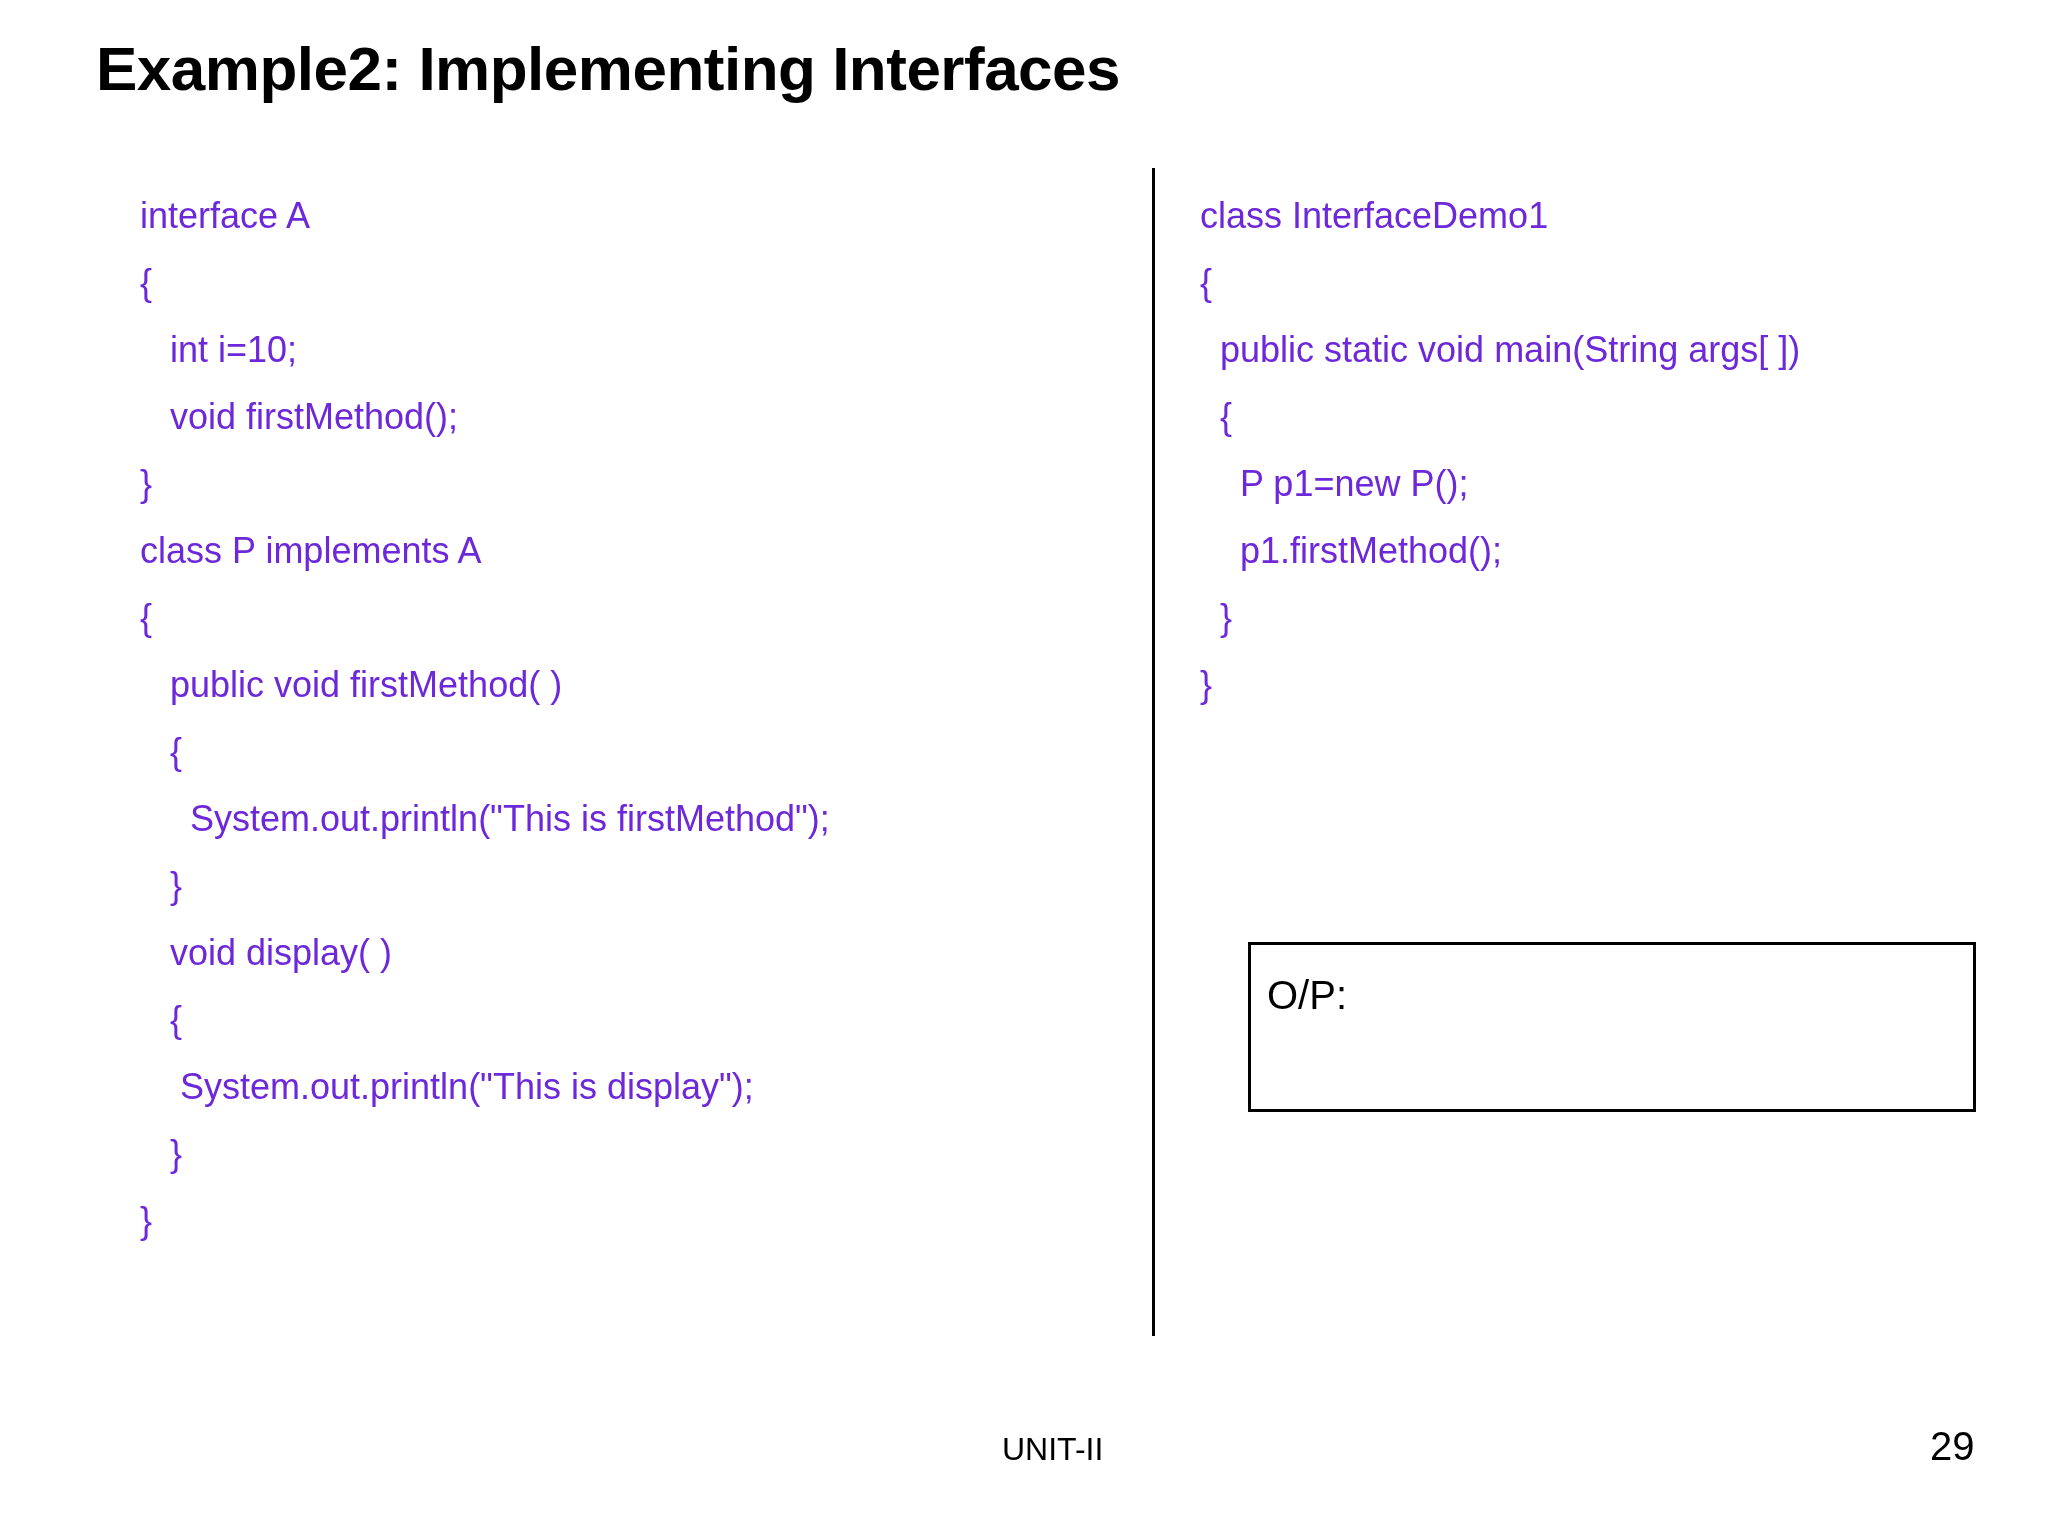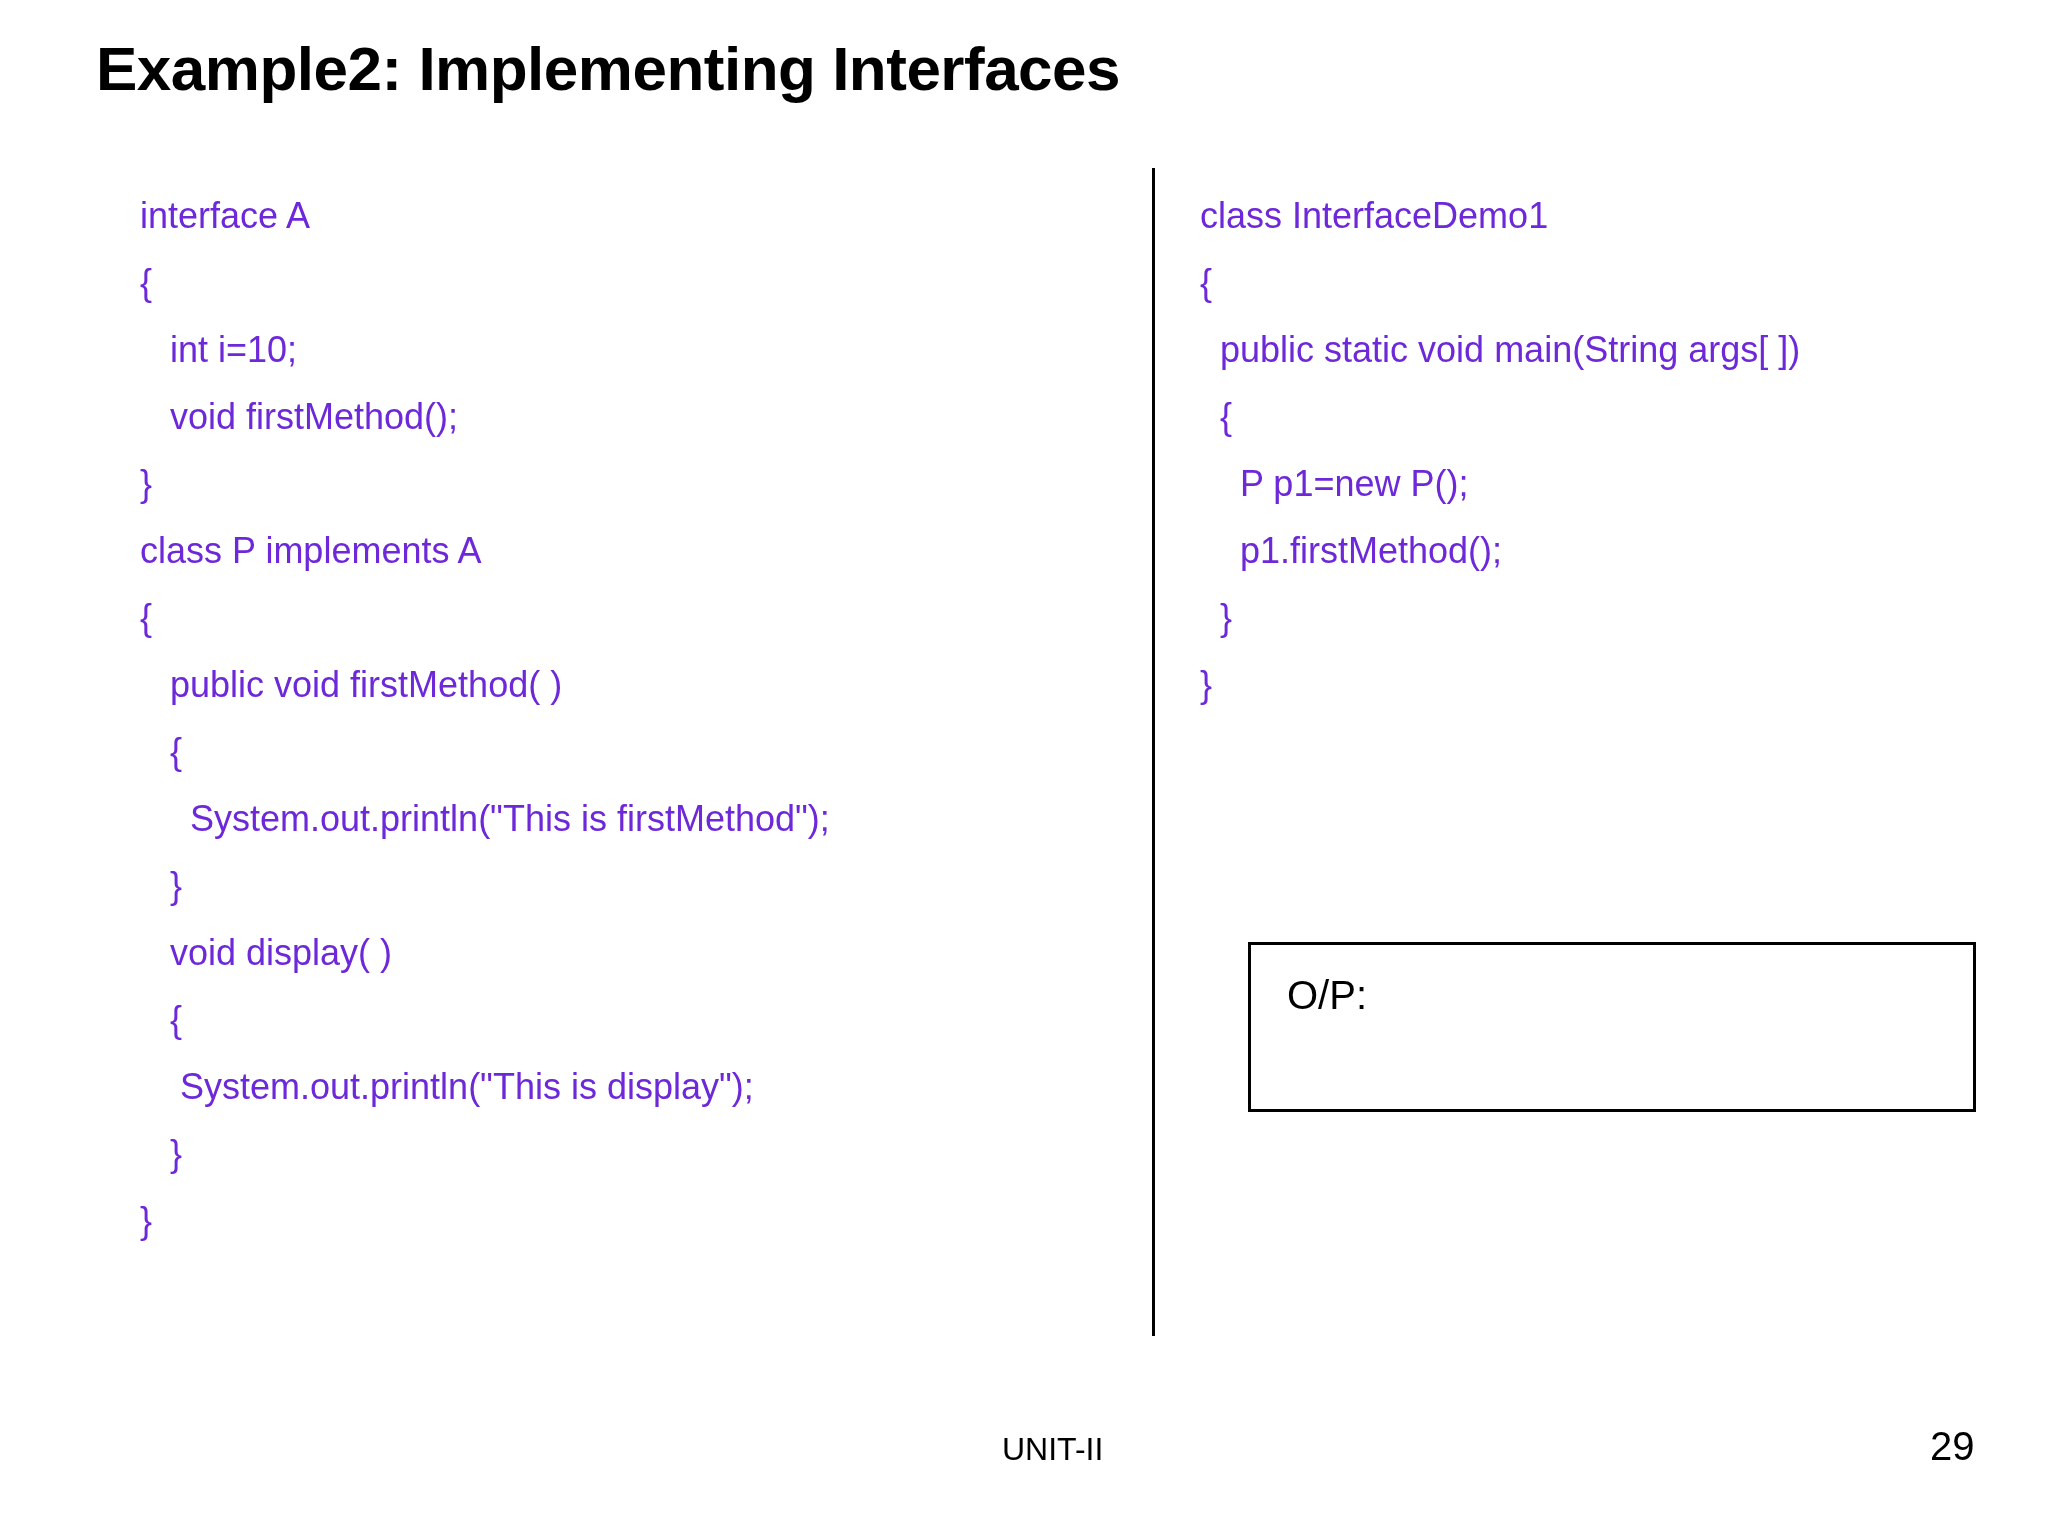--- a/index.html
+++ b/index.html
@@ -79,21 +79,21 @@
   
   .output-box {
     position: absolute;
     left: 1208px;
     top: 942px;
     width: 728px;
     height: 170px;
     border: 3px solid #000000;
     background: #ffffff;
     box-sizing: border-box;
-    padding: 16px 0 0 36px;
+    padding: 16px 0 0 16px;
   }
   .output-box .out-line {
     font-size: 40px;
     line-height: 68px;
     white-space: pre;
     display: block;
   }
 
   
   .footer-unit {

